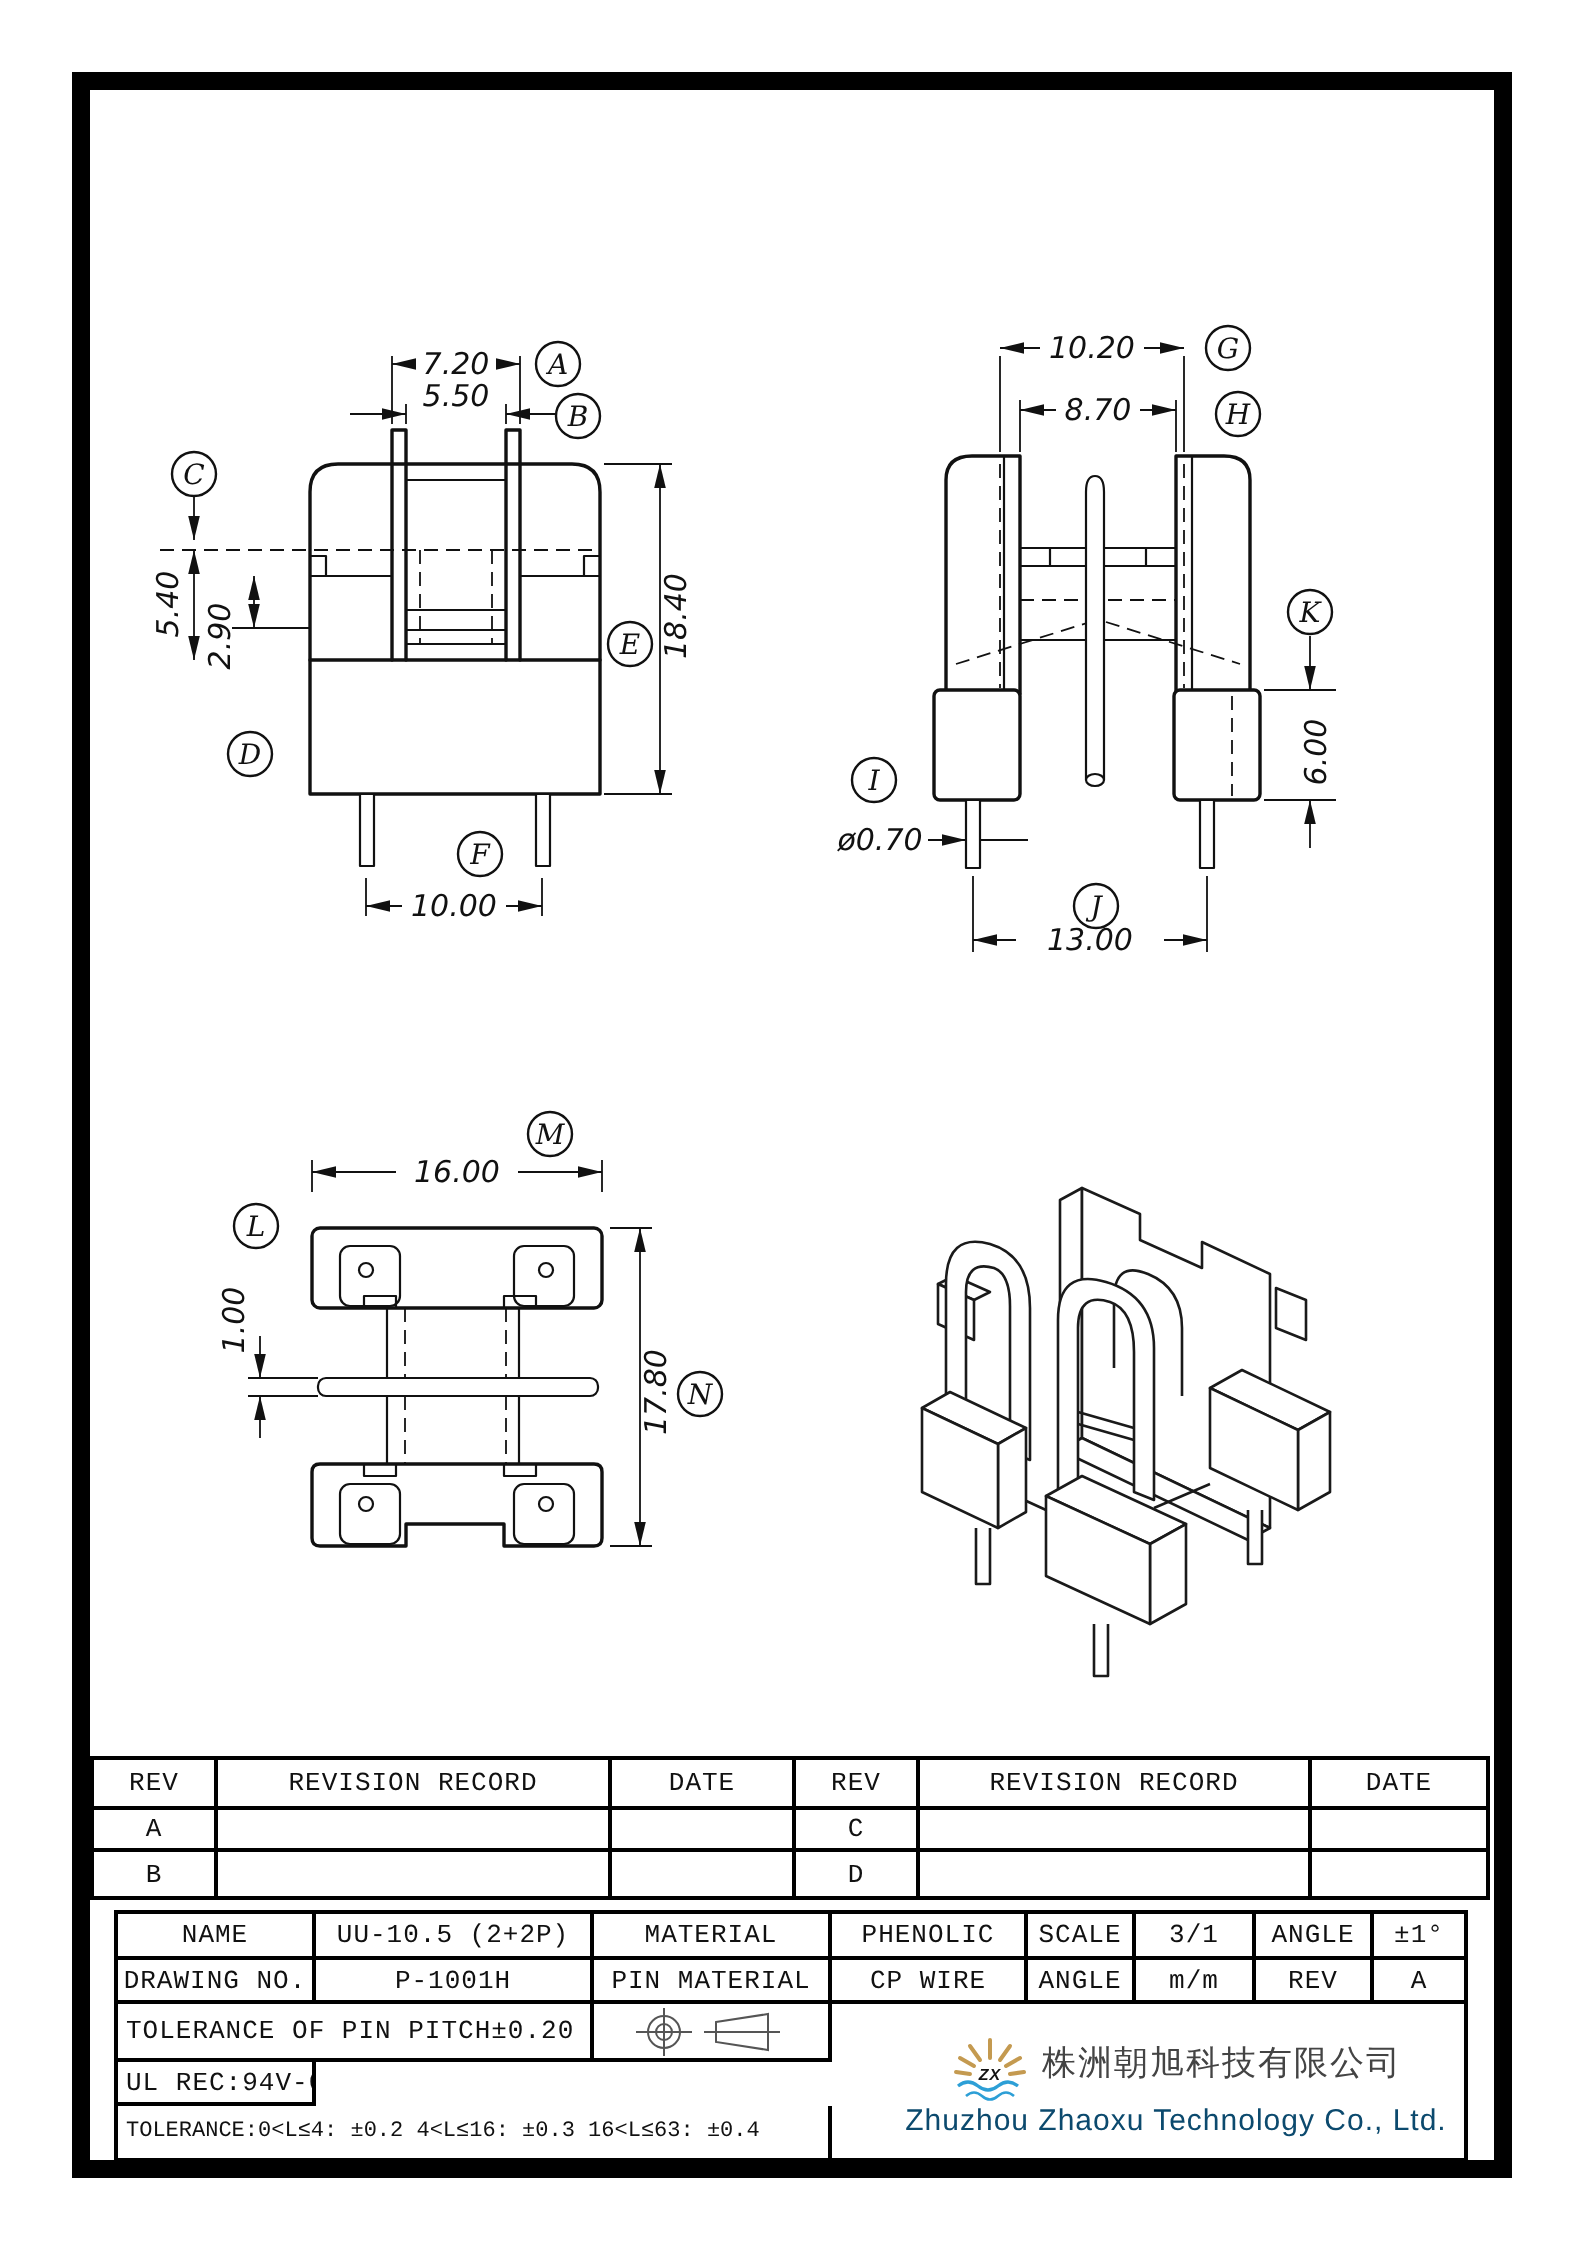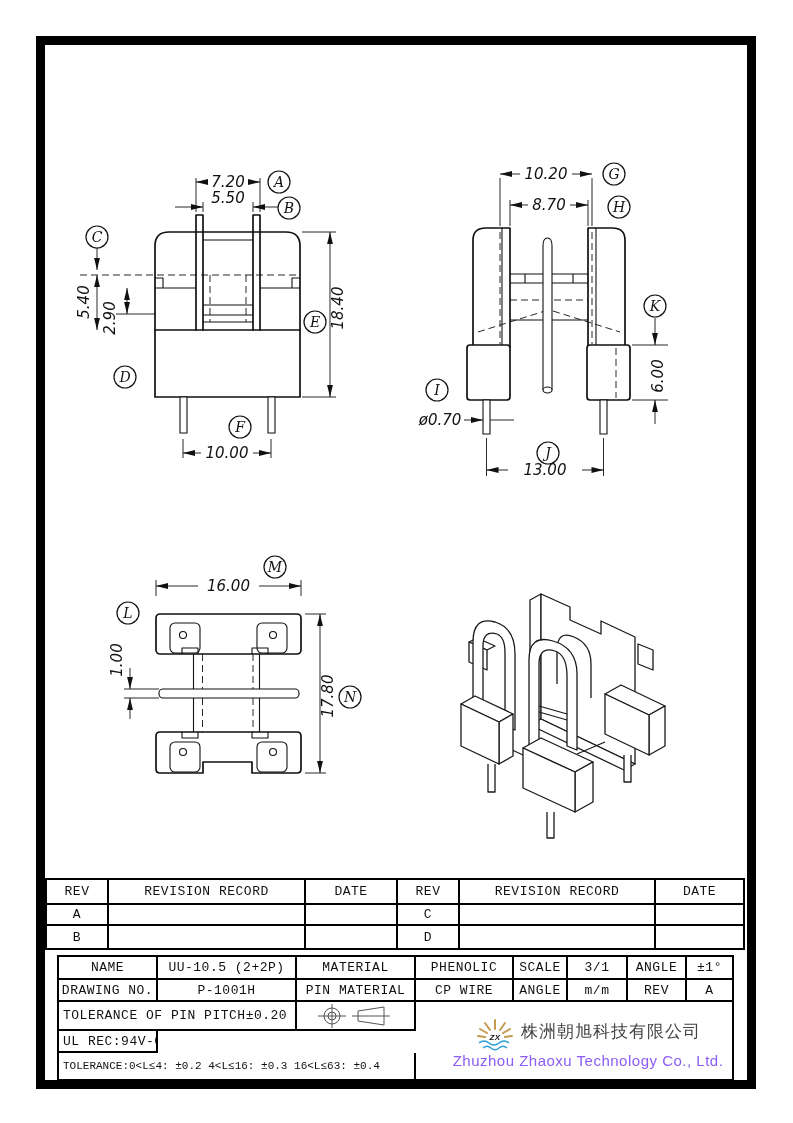--- a/index.html
+++ b/index.html
@@ -31,21 +31,21 @@
   .grid>div.noB{border-bottom:none;}
   .rev{grid-template-columns:62px 197px 92px 62px 196px 87px;grid-template-rows:25px 21px 22px;}
   .tb{grid-template-columns:99px 139px 119px 98px 54px 60px 59px 45px;
       grid-template-rows:23px 22px 29px 22px 26px;}
   .cell-left{justify-content:flex-start !important;padding-left:4px;}
   .spread{justify-content:space-between !important;padding:0 10px;}
   .note{font-size:11px !important;letter-spacing:0 !important;}
   .company{flex-direction:column;gap:1px;padding-left:28px;}
   .co-row{display:flex;align-items:center;gap:6px;}
   .co-cn{font-family:Liberation Sans, sans-serif;font-size:17px;color:#444;letter-spacing:1px;}
-  .co-en{font-family:"Liberation Sans",sans-serif;font-size:15px;color:#8b5cf6;}
+  .co-en{font-family:"Liberation Sans",sans-serif;font-size:15px;color:#0c4a6e;}
 </style>
 </head>
 <body>
 
 <div class="page">
   <div class="frame"></div>
 
   <svg class="abs" style="left:60px;top:150px;" width="300" height="320" viewBox="0 0 300 320">
     <defs>
       <marker id="mf" markerWidth="14" markerHeight="8" refX="13" refY="4" orient="auto-start-reverse" markerUnits="userSpaceOnUse">

